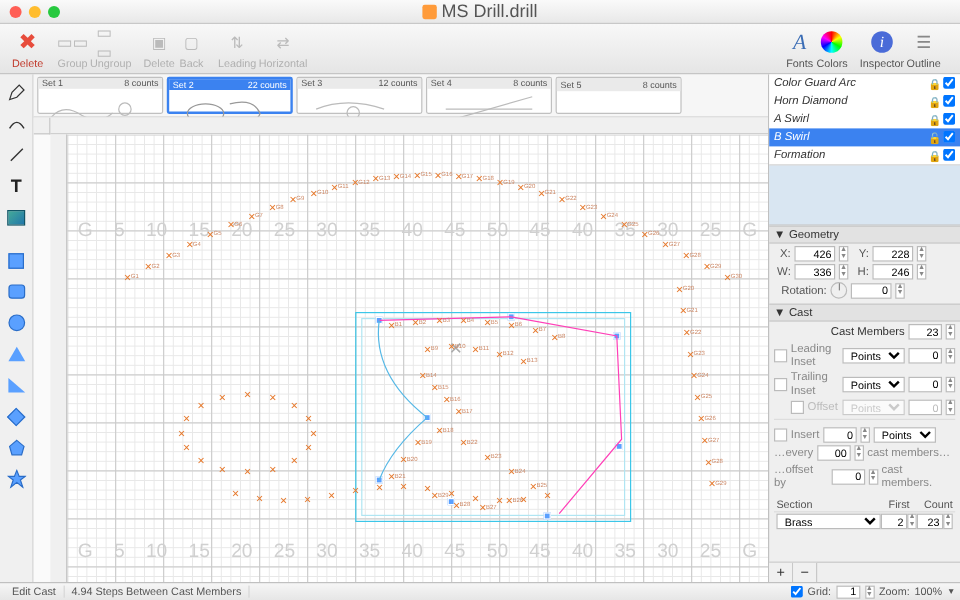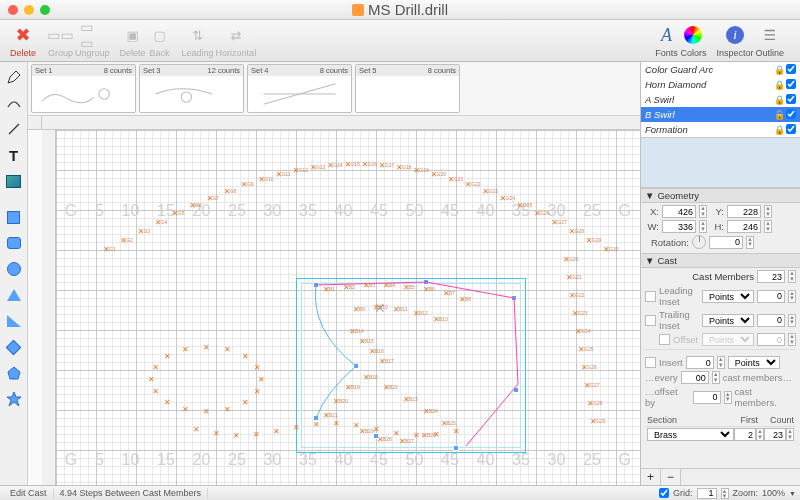--- a/index.html
+++ b/index.html
@@ -28,21 +28,21 @@
 .rail-btn svg { width: 16px; height: 16px; }
 .shape-rect { width: 13px; height: 13px; background: #5aa0ff; border: 1px solid #2a6dc8; }
 .shape-rrect { width: 14px; height: 12px; background: #5aa0ff; border: 1px solid #2a6dc8; border-radius: 3px; }
 .shape-circ { width: 14px; height: 14px; background: #5aa0ff; border: 1px solid #2a6dc8; border-radius: 50%; }
 .shape-tri { width: 0; height: 0; border-left: 7px solid transparent; border-right: 7px solid transparent; border-bottom: 12px solid #5aa0ff; }
 .shape-rtri { width: 0; height: 0; border-left: 0; border-right: 14px solid transparent; border-bottom: 12px solid #5aa0ff; }
 .shape-dia { width: 11px; height: 11px; background: #5aa0ff; border: 1px solid #2a6dc8; transform: rotate(45deg); }
 
 .center { flex: 1; display: flex; flex-direction: column; min-width: 0; }
 
-.sets { height: 54px; background: #f6f6f6; border-bottom: 1px solid #d0d0d0; display: flex; padding: 2px 3px; gap: 3px; overflow: hidden; }
+.sets { height: 36px; background: #f6f6f6; border-bottom: 1px solid #d0d0d0; display: flex; padding: 2px 3px; gap: 3px; overflow: hidden; }
 .set-card { width: 105px; background: #fff; border: 1px solid #c0c0c0; border-radius: 2px; display: flex; flex-direction: column; flex-shrink: 0; }
 .set-card.sel { border: 2px solid #3b82f0; background: #fff; }
 .set-hdr { height: 11px; background: #eaeaea; font-size: 7.5px; color: #555; display: flex; justify-content: space-between; align-items: center; padding: 0 3px; }
 .set-card.sel .set-hdr { background: #3b82f0; color: #fff; }
 .set-thumb { flex: 1; position: relative; }
 
 .canvas-wrap { flex: 1; overflow: hidden; position: relative; background: #fafafa; }
 .ruler-h { height: 14px; background: #f0f0f0; border-bottom: 1px solid #c8c8c8; margin-left: 14px; position: relative; overflow: hidden; }
 .ruler-inner { position: absolute; left: 14px; top: 14px; right: 0; bottom: 0; display: flex; }
 .ruler-v { width: 14px; background: #f0f0f0; border-right: 1px solid #c8c8c8; flex-shrink: 0; }
@@ -220,20 +220,30 @@
   <div class="center">
     <div class="sets">
       <div class="set-card">
         <div class="set-hdr">
             <span>Set 1</span>
             <span>8 counts</span>
           </div>
         <div class="set-thumb"><svg width="100%" height="100%" viewBox="0 0 100 30">
               <path d="M10 22 Q20 10 35 20 Q50 28 60 18" fill="none" stroke="#bbb" stroke-width="1"></path>
               <circle cx="70" cy="15" r="5" fill="none" stroke="#bbb"></circle>
+            </svg></div>
+      </div>
+      <div class="set-card sel">
+        <div class="set-hdr">
+            <span>Set 2</span>
+            <span>22 counts</span>
+          </div>
+        <div class="set-thumb"><svg width="100%" height="100%" viewBox="0 0 100 30">
+              <ellipse cx="30" cy="18" rx="15" ry="8" fill="none" stroke="#999"></ellipse>
+              <path d="M50 10 Q70 5 75 18 Q72 26 58 22" fill="none" stroke="#999"></path>
             </svg></div>
       </div>
       <div class="set-card">
         <div class="set-hdr">
             <span>Set 3</span>
             <span>12 counts</span>
           </div>
         <div class="set-thumb"><svg width="100%" height="100%" viewBox="0 0 100 30">
               <path d="M15 15 Q40 5 70 15" fill="none" stroke="#bbb"></path>
               <circle cx="45" cy="18" r="5" fill="none" stroke="#bbb"></circle>

